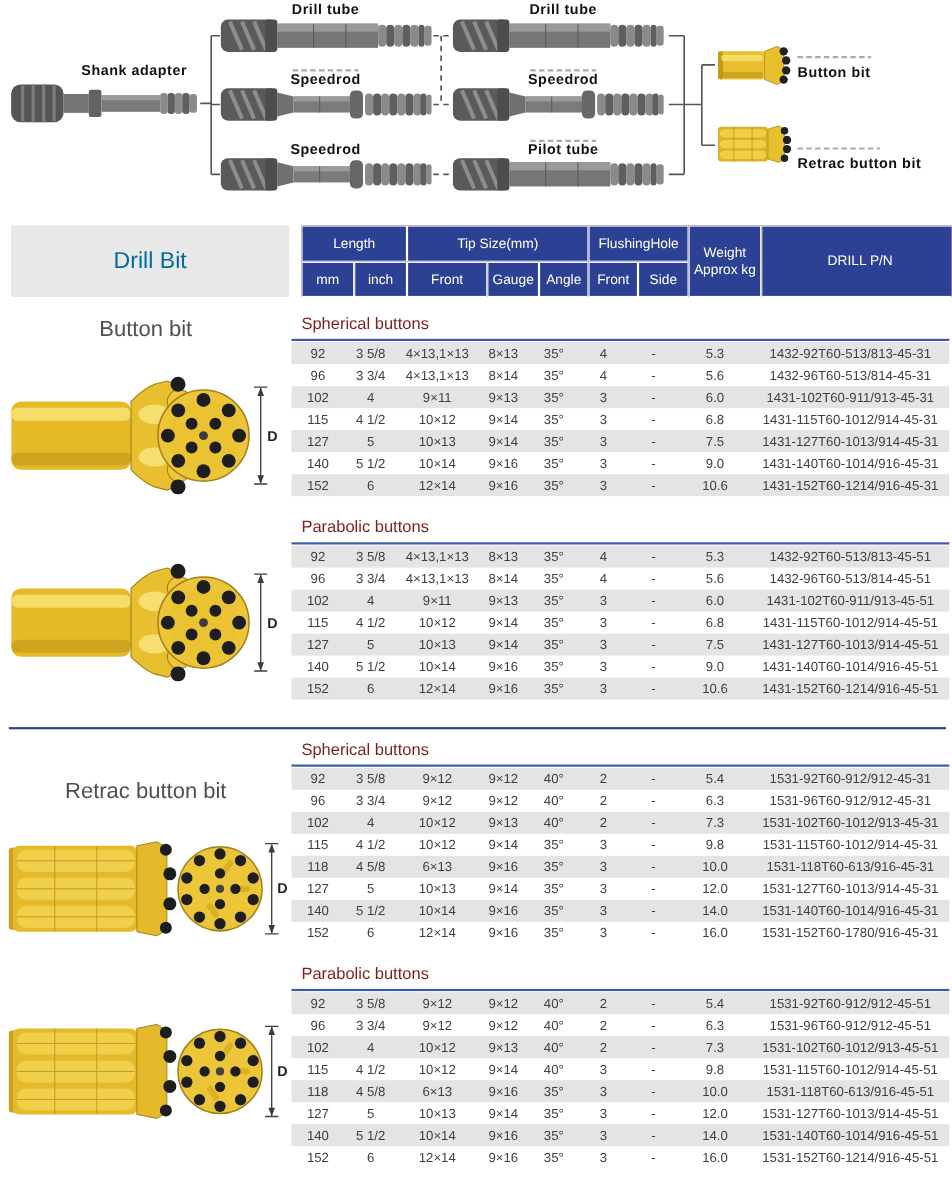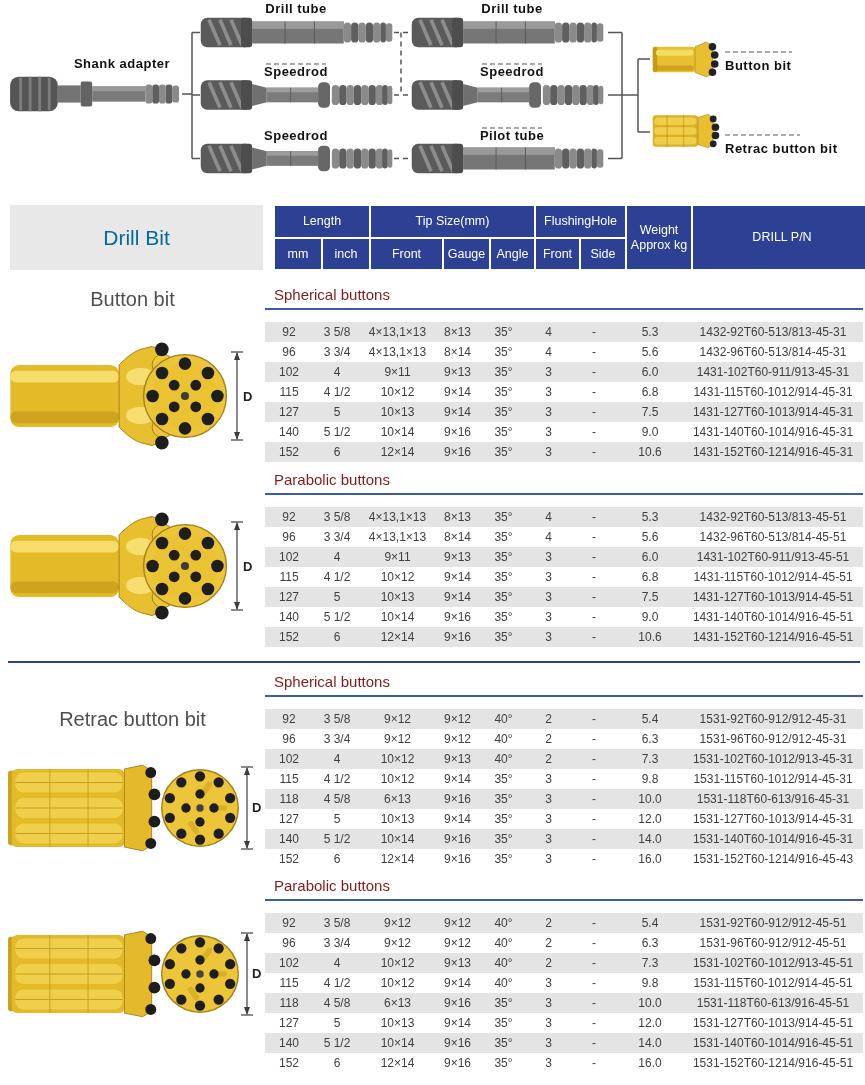--- a/index.html
+++ b/index.html
@@ -17,21 +17,21 @@
               display:flex;align-items:center;justify-content:center;font-size:21px;color:#0369a1}
   .thead{position:absolute;left:274px;top:0;display:grid;
          grid-template-columns:48px 48px 73px 47px 45px 45px 46px 66px 180px;
          grid-template-rows:33px 32px;background:#ef4444}
   .hc{background:var(--blue);color:#fff;display:flex;align-items:center;justify-content:center;
       font-size:12.5px;border:1px solid #fff;text-align:center;white-space:pre-line;line-height:1.2}
   
   .group{position:absolute;left:265px;width:598px}
   .group-heading{font-size:15px;font-weight:normal;color:#7f1d1d;padding:3px 0 5px 9px;
                  border-bottom:2px solid var(--accent)}
-  .rows{margin-top:12px}
+  .rows{margin-top:1px}
   .trow{display:grid;grid-template-columns:48px 48px 73px 47px 45px 45px 46px 66px 180px;height:20px}
   .trow.striped{background:var(--stripe)}
   .tcell{display:flex;align-items:center;justify-content:center;font-size:12px;color:#3f3f3f;
          white-space:nowrap;overflow:hidden}
   .divider{position:absolute;left:8px;top:661px;width:852px;height:0;border-top:2px solid var(--blue)}
   
   .product-label{position:absolute;left:0;width:265px;text-align:center;font-size:20px;color:#4f4f4f}
   .bit-img{position:absolute;left:6px}
   .dlabel{font:bold 13px "Liberation Sans",sans-serif;fill:#222}
 </style>
@@ -569,21 +569,21 @@
       </div>
       <div class="trow">
         <span class="tcell">152</span>
         <span class="tcell">6</span>
         <span class="tcell">12×14</span>
         <span class="tcell">9×16</span>
         <span class="tcell">35°</span>
         <span class="tcell">3</span>
         <span class="tcell">-</span>
         <span class="tcell">16.0</span>
-        <span class="tcell">1531-152T60-1214/916-45-43</span>
+        <span class="tcell">1531-152T60-1780/916-45-31</span>
       </div>
     </div>
 </div>
 
 <div class="group" style="top:874px">
   <div class="group-heading">Parabolic buttons</div>
   <div class="rows">
       <div class="trow striped">
         <span class="tcell">92</span>
         <span class="tcell">3 5/8</span>

